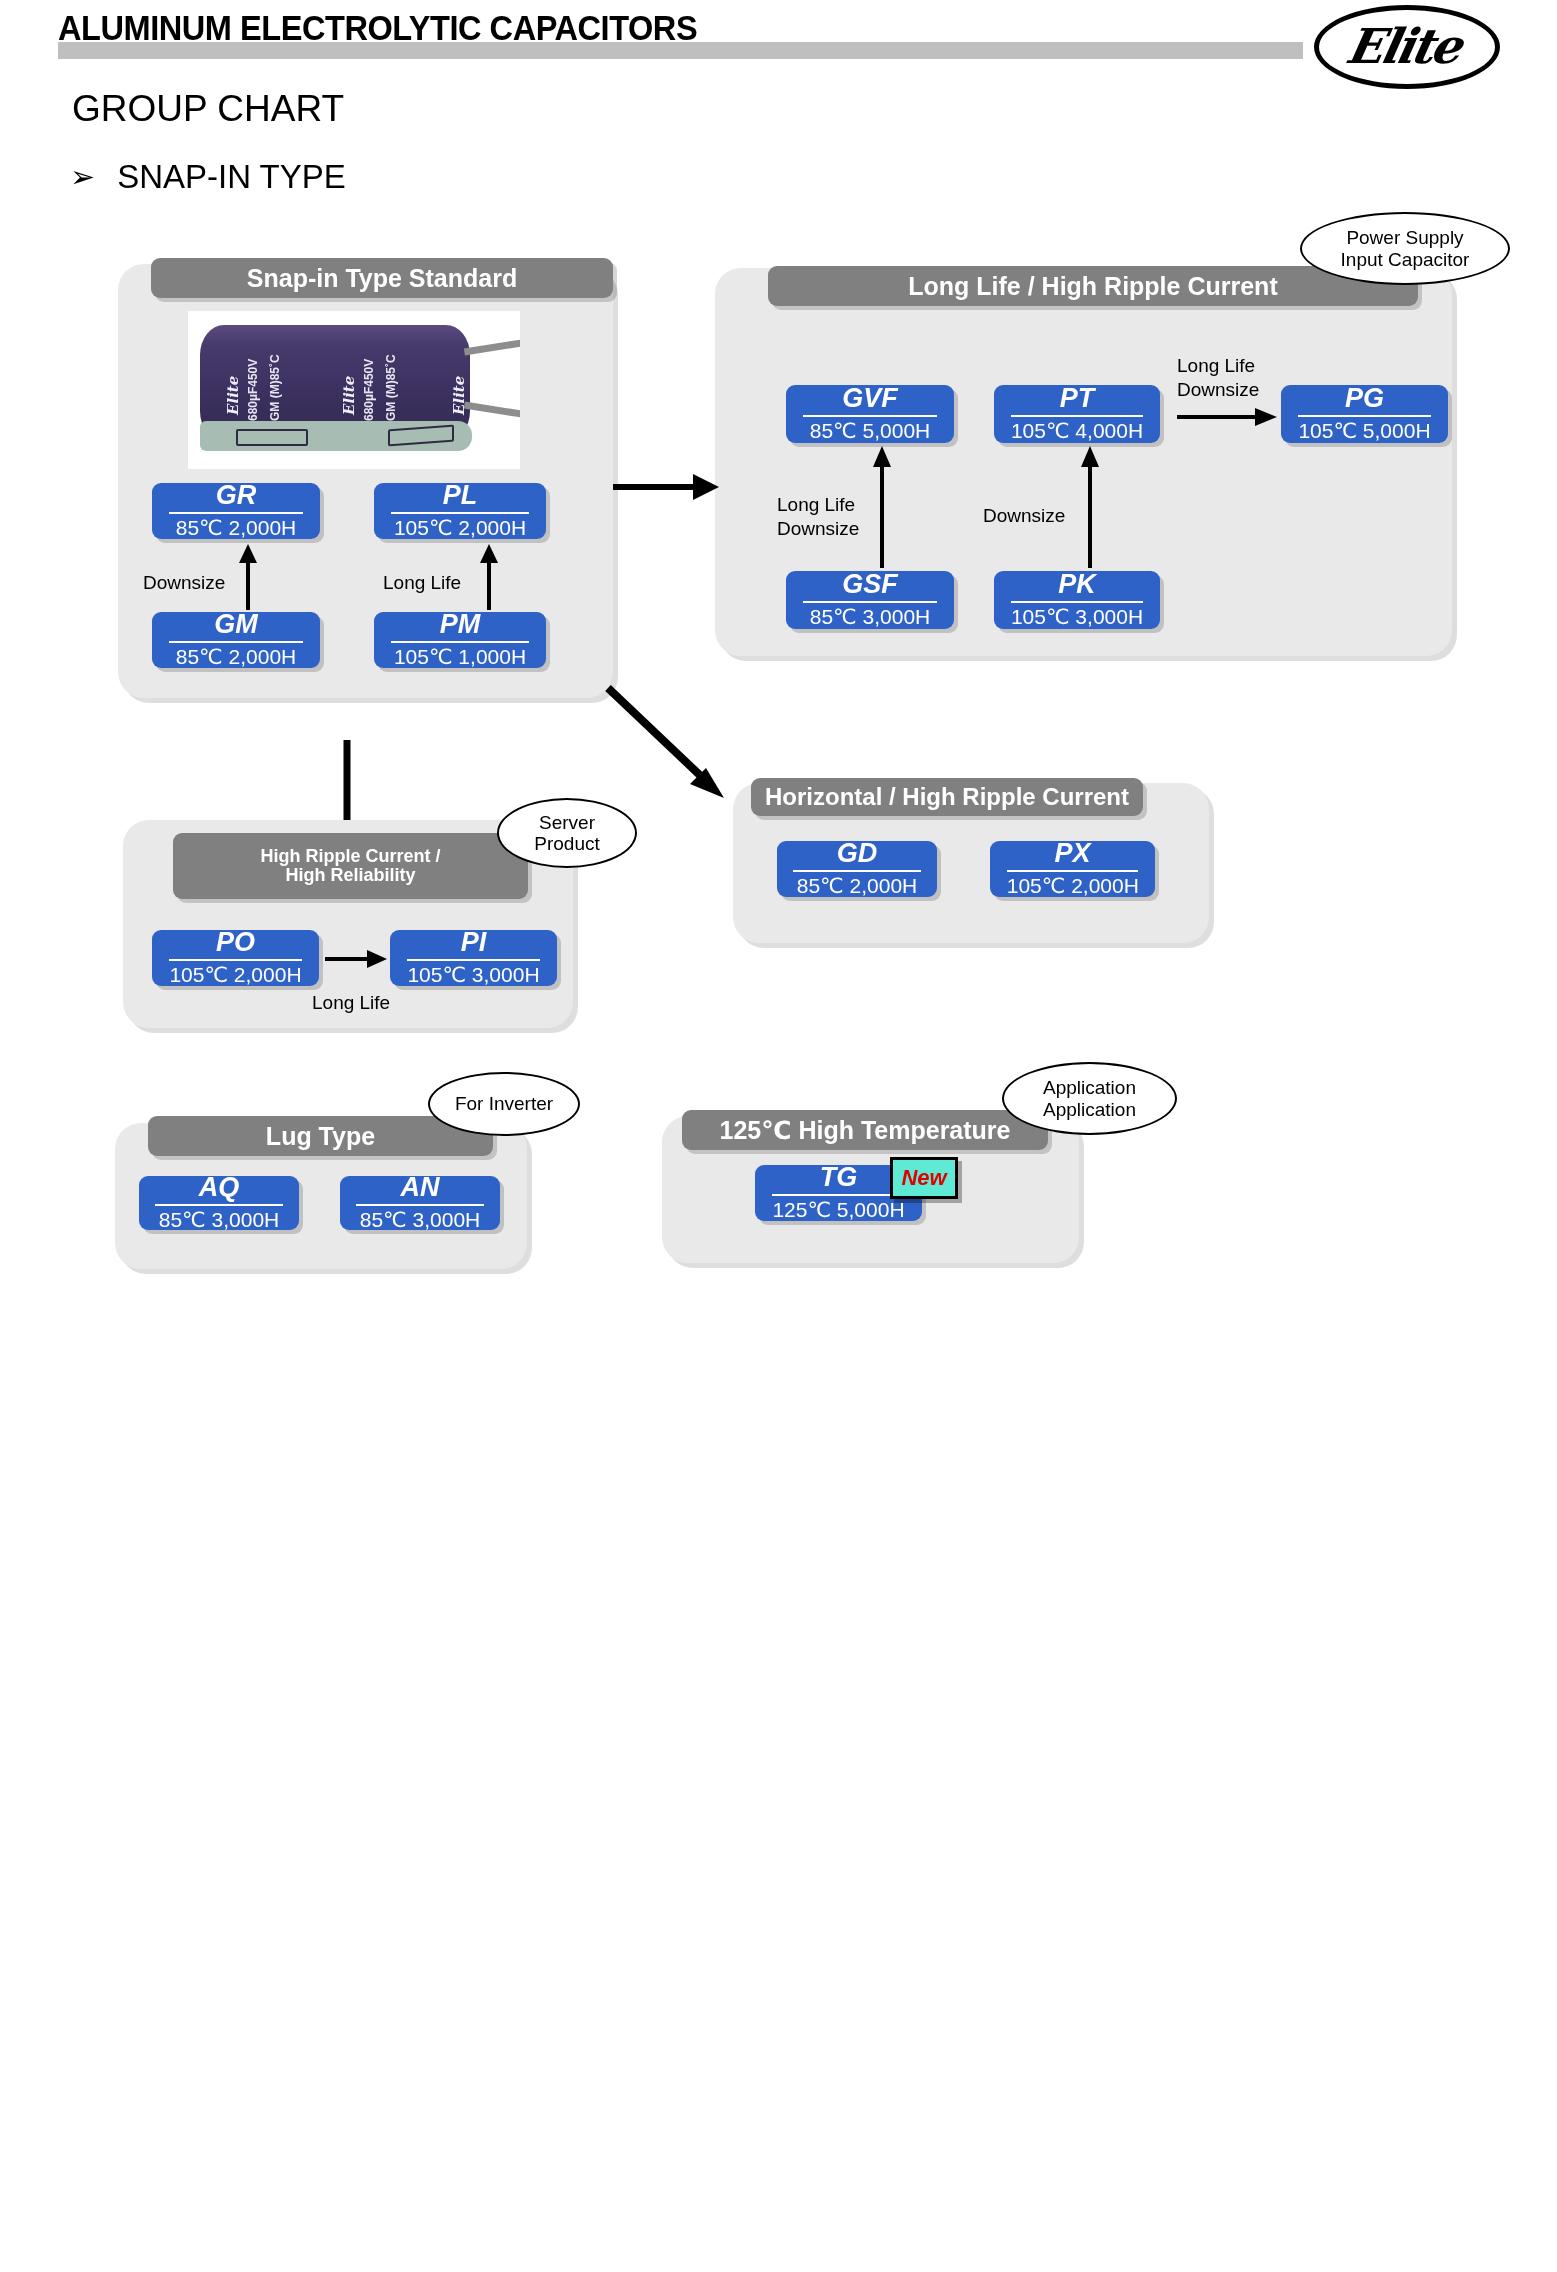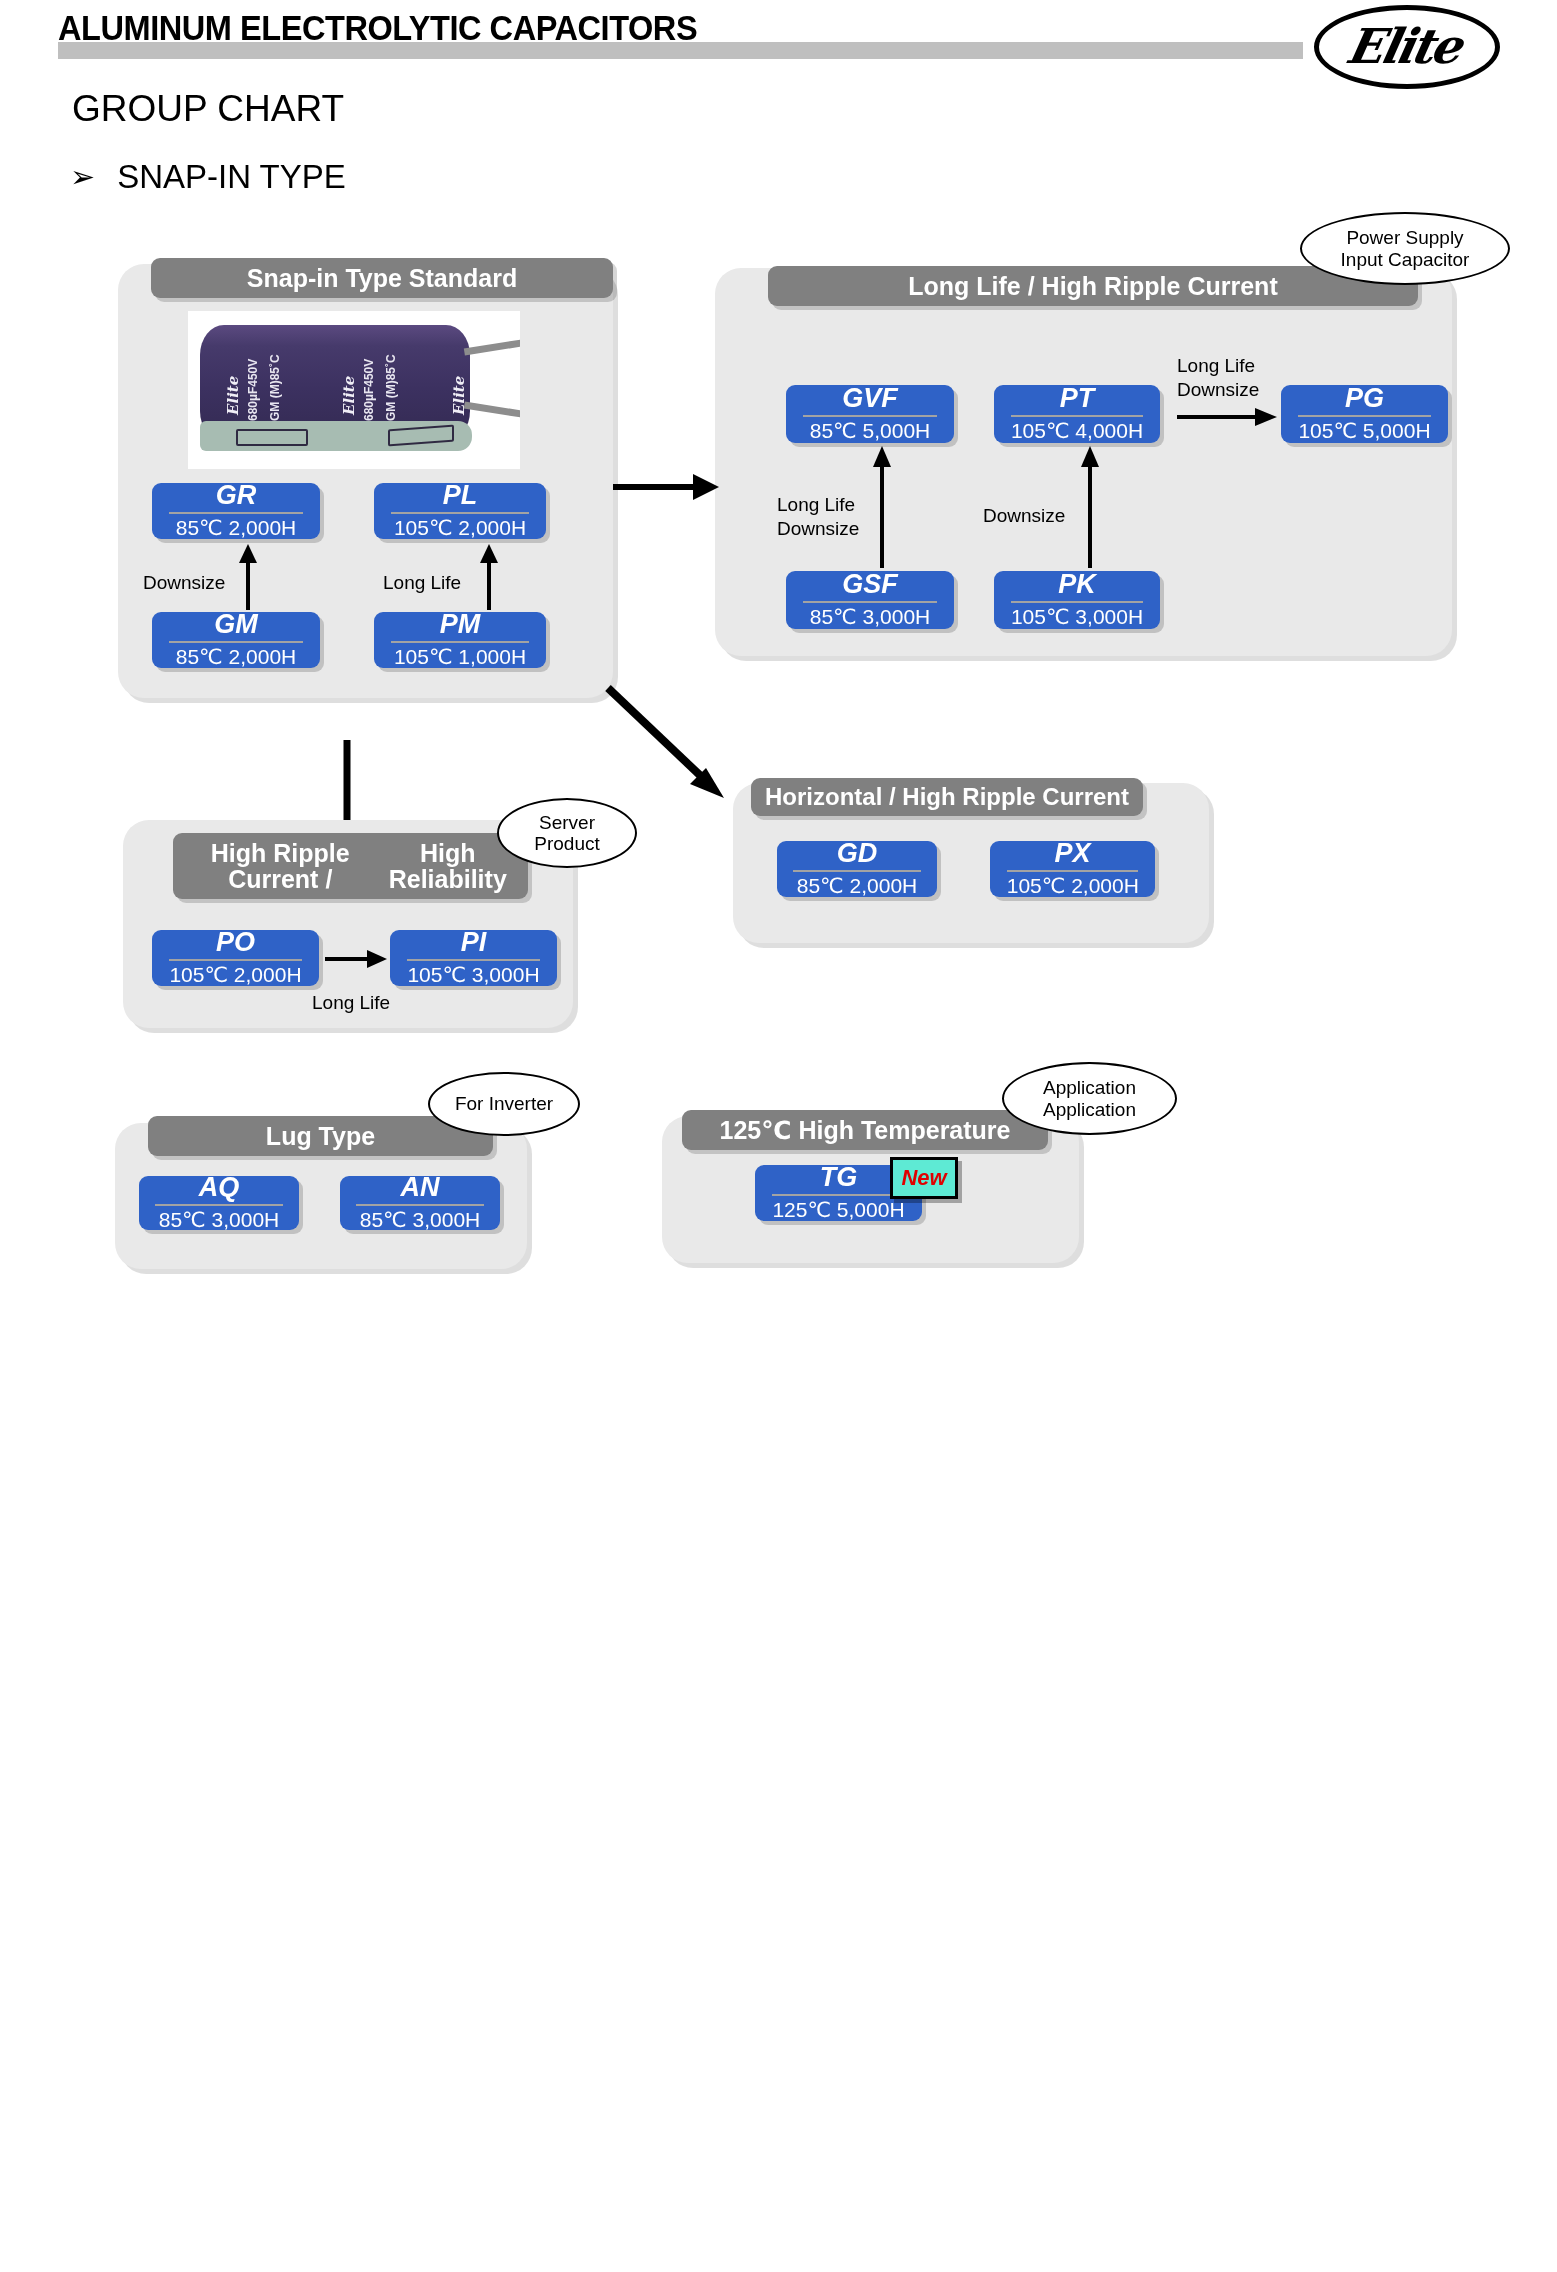--- a/index.html
+++ b/index.html
@@ -81,21 +81,21 @@
     justify-content:center;
     box-sizing:border-box; padding:3px 6px 5px;
   }
   .chip .code{
     font-style:italic; font-weight:bold;
     font-size:27px; line-height:1.05;
     margin-bottom:2px;
   }
   .chip .rating{
     font-size:21px; line-height:1.05;
-    border-top:2px solid #a3a3a3;
+    border-top:2px solid #ffffff;
     padding-top:3px;
     width:86%;
     text-align:center;
     white-space:nowrap;
   }
 
   
   .bubble{
     position:absolute;
     background:#fff;
@@ -290,21 +290,21 @@
   <polygon points="17,115 4,87 30,87" fill="#000"></polygon>
 </svg>
 
 <svg class="arrow" style="left:600px;top:680px;" width="130" height="120" viewBox="0 0 130 120">
   <line x1="8" y1="8" x2="105" y2="100" stroke="#000" stroke-width="8"></line>
   <polygon points="124,118 90,104 106,88" fill="#000"></polygon>
 </svg>
 
 <div class="abs panel" style="left:123px;top:820px;width:450px;height:208px;"></div>
 
-<div class="panel-head" style="left:173px;top:833px;width:355px;height:66px;font-size:25px;flex-direction:row;">
+<div class="panel-head" style="left:173px;top:833px;width:355px;height:66px;font-size:18px;flex-direction:column;">
   <div>High Ripple Current /</div>
   <div>High Reliability</div>
 </div>
 
 <div class="chip" style="left:152px;top:930px;width:167px;height:56px;">
   <span class="code">PO</span>
   <span class="rating">105℃ 2,000H</span>
 </div>
 <div class="chip" style="left:390px;top:930px;width:167px;height:56px;">
   <span class="code">PI</span>

